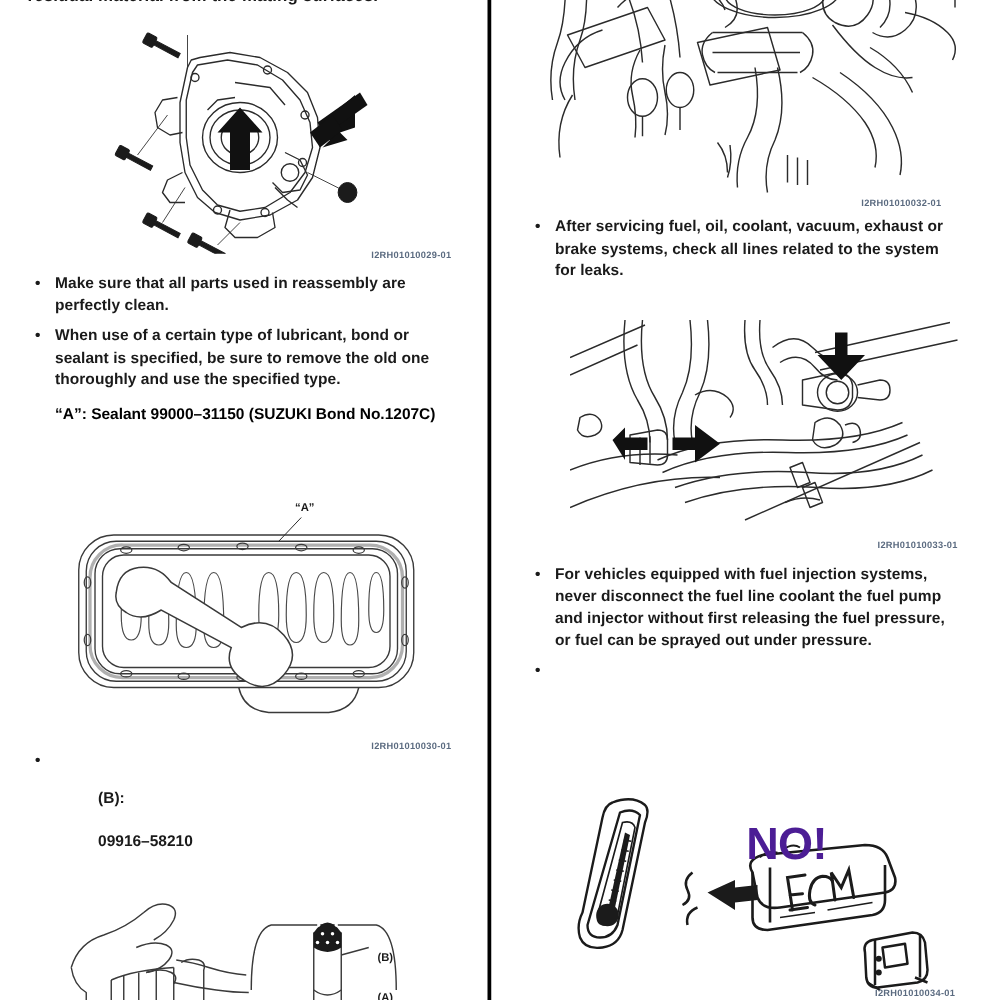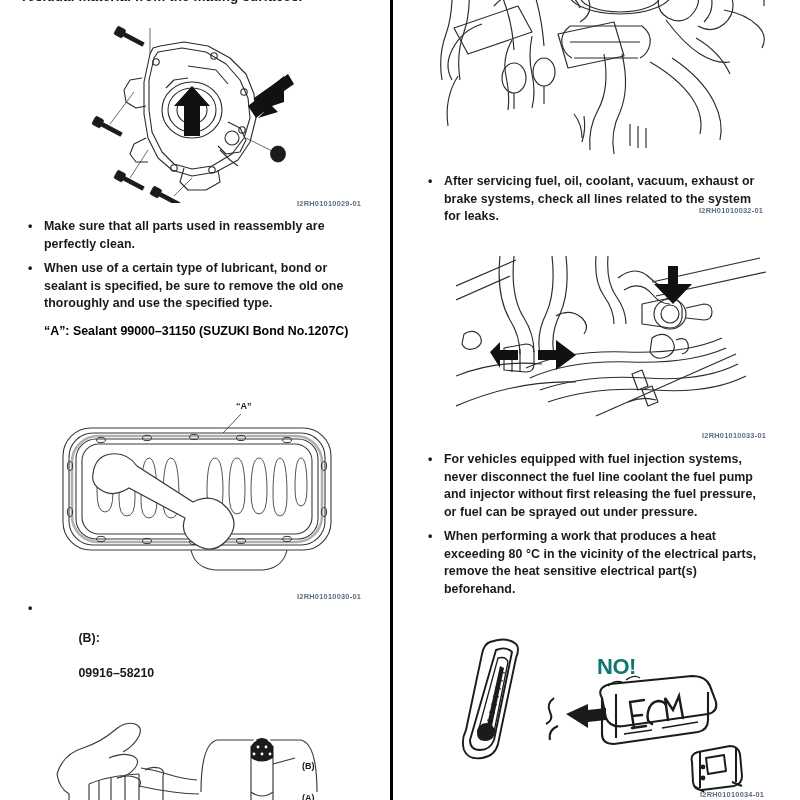--- a/index.html
+++ b/index.html
@@ -99,23 +99,23 @@
     white-space: nowrap;
   }
   .callout {
     position: absolute;
     font-size: 9px;
     font-weight: bold;
     color: #1a1a1a;
   }
   .no-label {
     position: absolute;
-    font-size: 22px;
-    font-weight: bold;
-    color: #0f766e;
+    font-size: 36px;
+    font-weight: bold;
+    color: #4c1d95;
     letter-spacing: -0.5px;
   }
 </style>
 </head>
 <body>
 
 <div id="page">
 
   <div id="column-divider"></div>
 
@@ -361,21 +361,21 @@
           <ellipse cx="120" cy="106" rx="11" ry="14"></ellipse>
           <path d="M90 127 l0 16 M120 120 l0 18"></path>
           <path d="M78 30 q10 24 12 54"></path>
           <path d="M110 26 q8 26 10 54"></path>
 
           <path d="M150 148 q8 10 8 24 M160 150 q2 14 -2 26"></path>
           <path d="M206 158 l0 22 M214 160 l0 22 M222 162 l0 20"></path>
         </g>
       </svg>
     </div>
-    <div class="fig-caption" style="left:285px; top:158px;margin-top:48px;">I2RH01010032-01</div>
+    <div class="fig-caption" style="left:275px; top:158px;">I2RH01010032-01</div>
 
     <div class="bullet-list" style="left:8px; top:173px;">
       <div class="bullet">
         <span class="dot">•</span>
         <span>After servicing fuel, oil, coolant, vacuum, exhaust or brake systems, check all lines related to the system for leaks.</span>
       </div>
     </div>
 
     <div class="figure" style="left:42px; top:256px;">
       <svg width="342" height="172" viewBox="0 0 342 172">
@@ -429,21 +429,20 @@
     </div>
     <div class="fig-caption" style="left:263px; top:431px;padding-left:25px;">I2RH01010033-01</div>
 
     <div class="bullet-list" style="left:8px; top:451px;">
       <div class="bullet">
         <span class="dot">•</span>
         <span>For vehicles equipped with fuel injection systems, never disconnect the fuel line coolant the fuel pump and injector without first releasing the fuel pressure, or fuel can be sprayed out under pressure.</span>
       </div>
       <div class="bullet">
         <span class="dot">•</span>
-        <span>When performing a work that produces a heat exceeding 80 °C in the vicinity of the electrical parts, remove the heat sensitive electrical part(s) beforehand.</span>
       </div>
     </div>
 
     <div class="figure" style="left:40px; top:636px;">
       <svg width="340" height="160" viewBox="0 0 340 160">
 
         <g fill="none" stroke="#1b1b1b" stroke-width="1.9" stroke-linejoin="round">
           <path d="M36 6 q16 -6 26 2 q4 4 0 14 l-18 86 q-3 12 -16 14 q-14 2 -18 -8 q-3 -10 2 -20 l16 -76 q2 -10 8 -12Z"></path>
           <path d="M42 14 q10 -4 16 2 l-18 88 q-4 10 -14 10 q-10 0 -10 -10Z"></path>
         </g>

